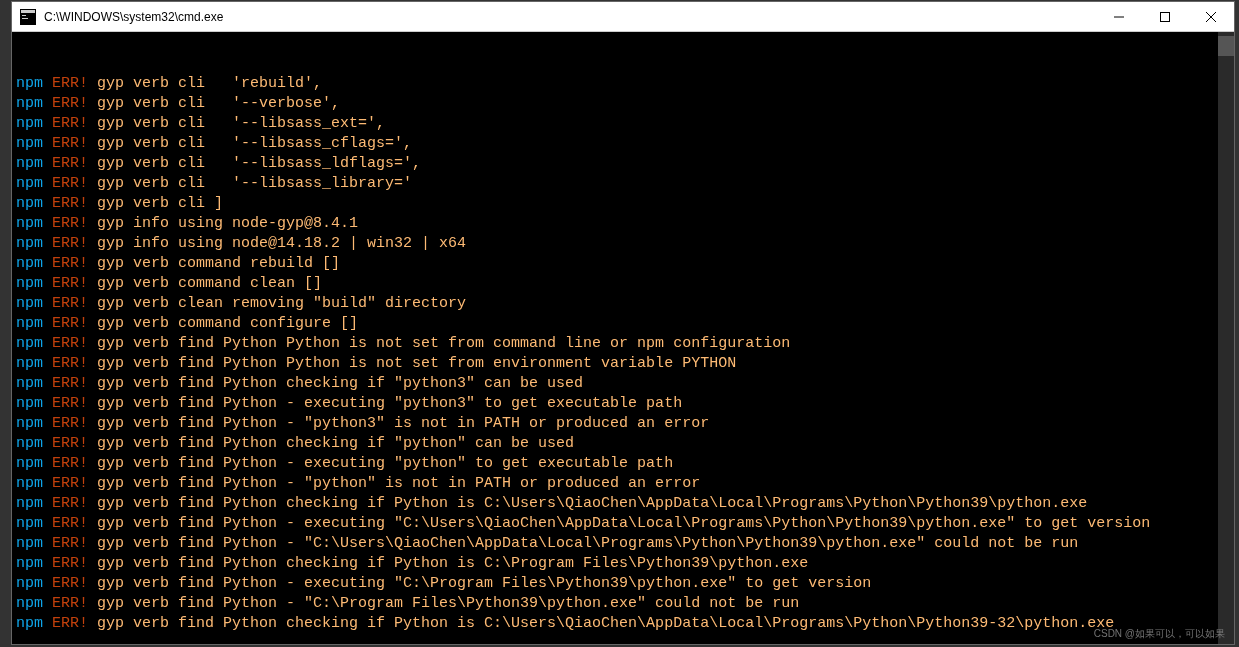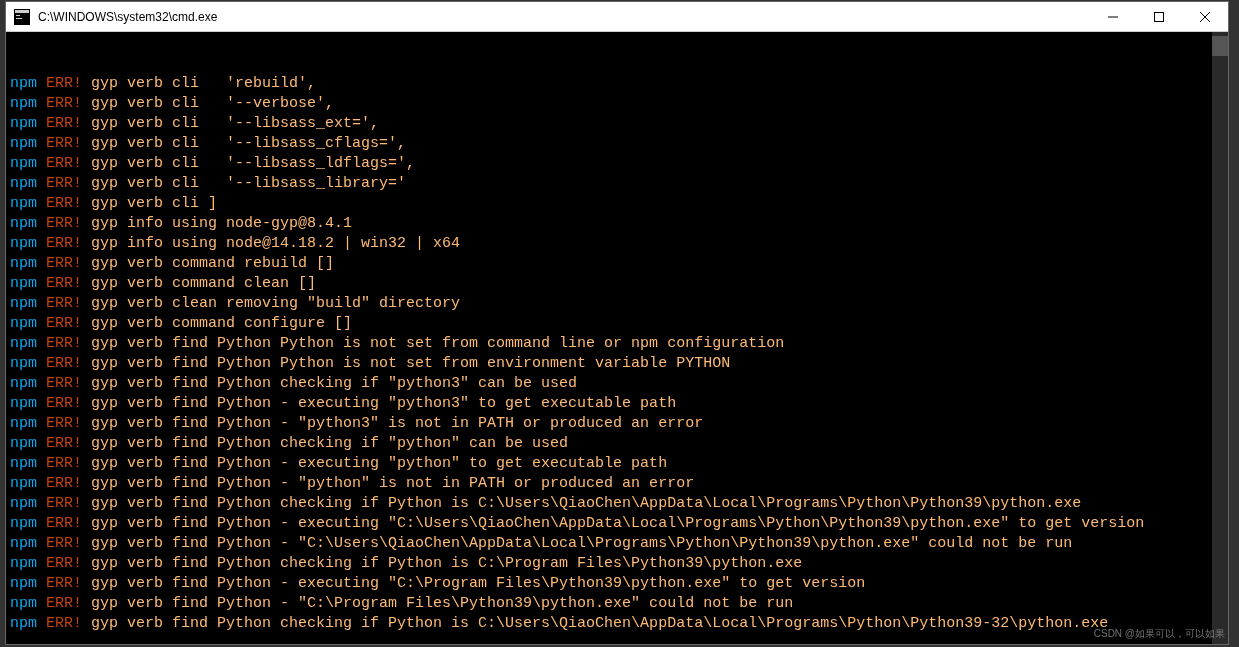--- a/index.html
+++ b/index.html
@@ -11,21 +11,21 @@
       font-family: Consolas, 'Courier New', monospace;
       background: #333;
       width: 1239px;
       height: 647px;
       overflow: hidden;
     }
     .window {
       background: #fff;
       width: 1224px;
       height: 644px;
-      margin: 1px 5px;
+      margin: 1px 11px;
       border: 1px solid #666;
       display: flex;
       flex-direction: column;
       position: relative;
     }
     .titlebar {
       height: 30px;
       background: #fff;
       display: flex;
       align-items: center;

